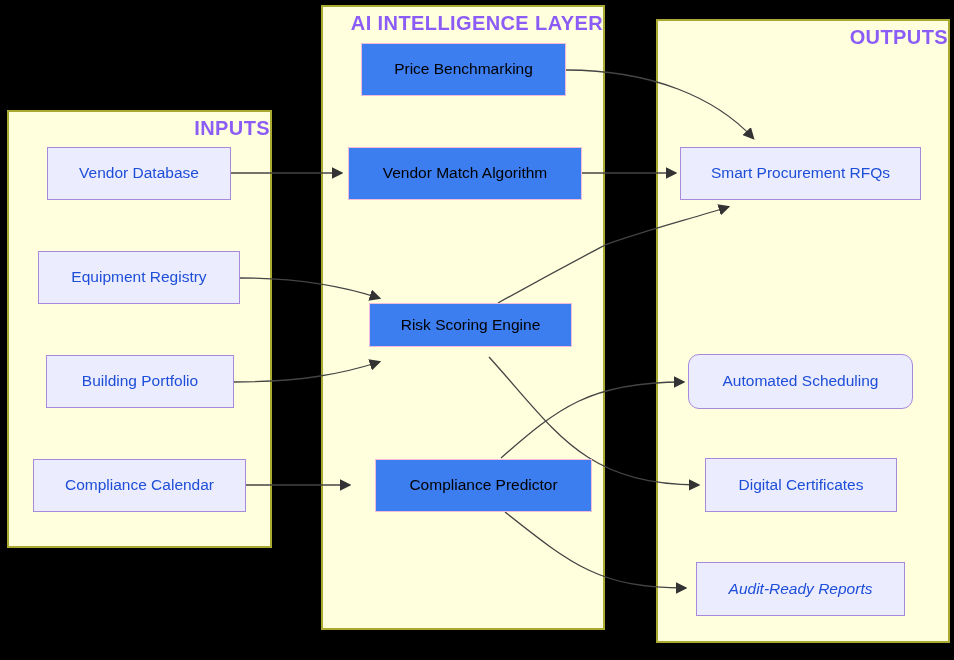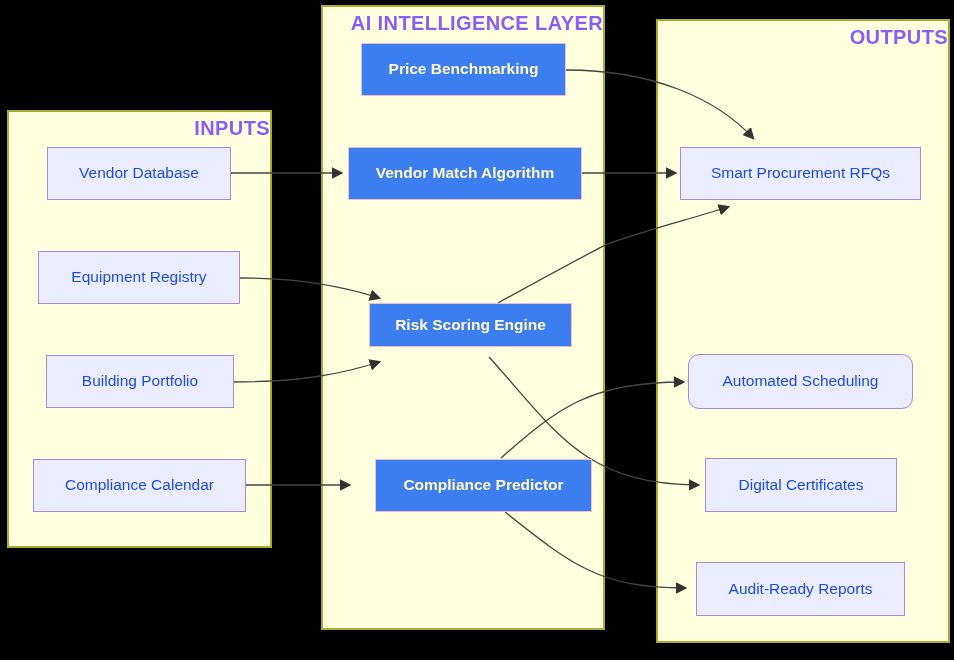--- a/index.html
+++ b/index.html
@@ -14,21 +14,21 @@
   .panel-title {
     position:absolute; top:5px; left:0; right:0; text-align:right;
     font-size:20px; font-weight:600; color:#8b5cf6; letter-spacing:0.4px;
   }
   .node {
     position:absolute; box-sizing:border-box; z-index:3;
     display:flex; align-items:center; justify-content:center;
     font-size:15.5px; color:#1d4ed8; text-align:center; line-height:1.2;
   }
   .node.lav  { background:#ececff; border:1.5px solid #a88add; }
-  .node.blue { background:#3c7df0; border:1.5px solid #f0bcd9; color:#fef9c3;font-weight:bold; }
+  .node.blue { background:#3c7df0; border:1.5px solid #f0bcd9; color:#000000; }
   svg.edges { position:absolute; left:0; top:0; z-index:2; }
   svg.edges path.edge { fill:none; stroke:#444444; stroke-width:1.3px; }
 </style>
 </head>
 <body>
 
 <div class="canvas">
 
   <div class="panel" style="left:7px; top:110px; width:265px; height:438px;">
     <div class="panel-title">INPUTS</div>
@@ -66,15 +66,15 @@
   <div class="node lav" style="left:33px; top:459px; width:213px; height:53px;">Compliance Calendar</div>
 
   <div class="node blue" style="left:361px; top:43px; width:205px; height:53px;">Price Benchmarking</div>
   <div class="node blue" style="left:348px; top:147px; width:234px; height:53px;">Vendor Match Algorithm</div>
   <div class="node blue" style="left:369px; top:303px; width:203px; height:44px;">Risk Scoring Engine</div>
   <div class="node blue" style="left:375px; top:459px; width:217px; height:53px;">Compliance Predictor</div>
 
   <div class="node lav" style="left:680px; top:147px; width:241px; height:53px;">Smart Procurement RFQs</div>
   <div class="node lav" style="left:688px; top:354px; width:225px; height:55px;border-radius:11px;">Automated Scheduling</div>
   <div class="node lav" style="left:705px; top:458px; width:192px; height:54px;">Digital Certificates</div>
-  <div class="node lav" style="left:696px; top:562px; width:209px; height:54px;">Audit-Ready Reports</div>
+  <div class="node lav" style="left:696px; top:562px; width:209px; height:54px;font-style:italic;">Audit-Ready Reports</div>
 
 </div>
 
 </body></html>

